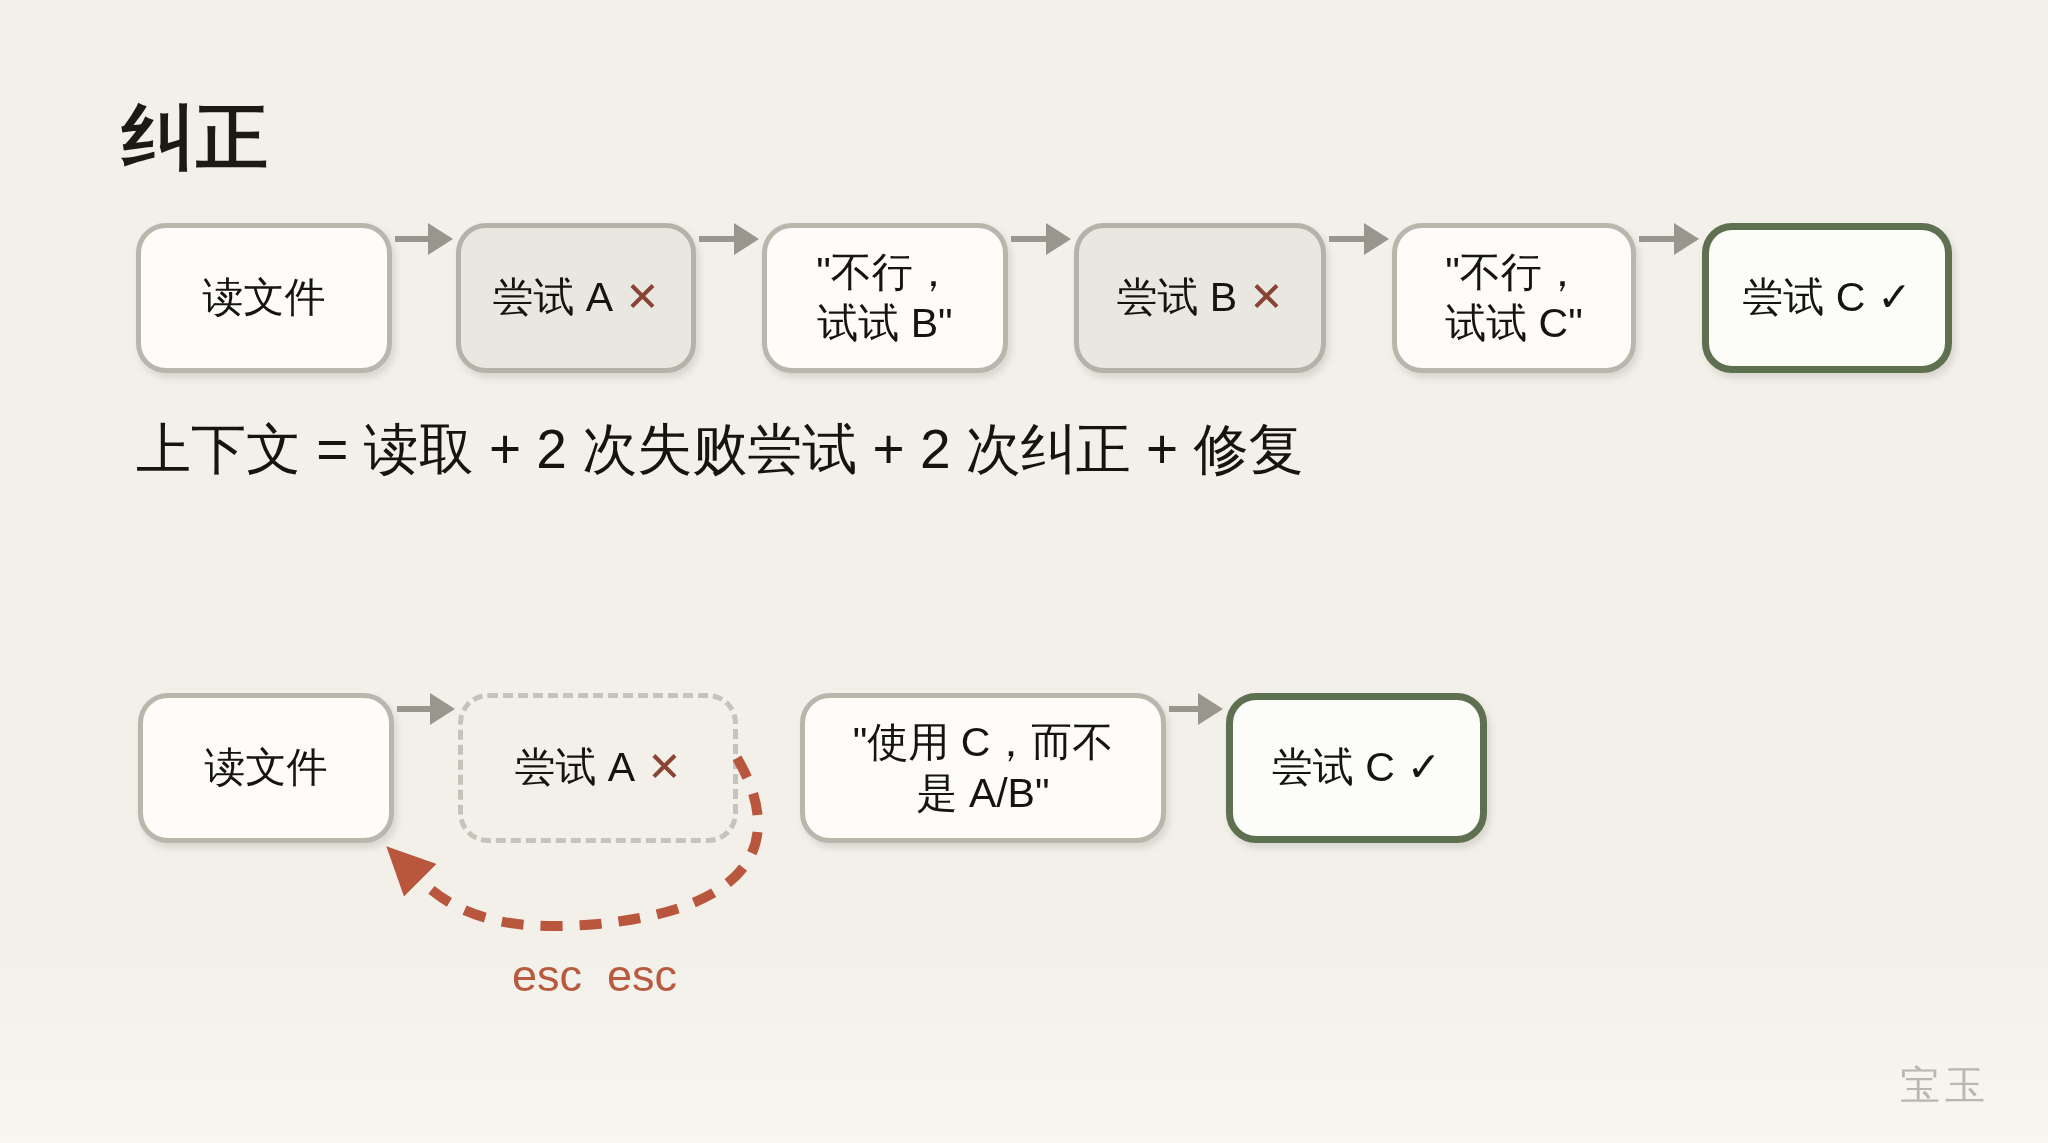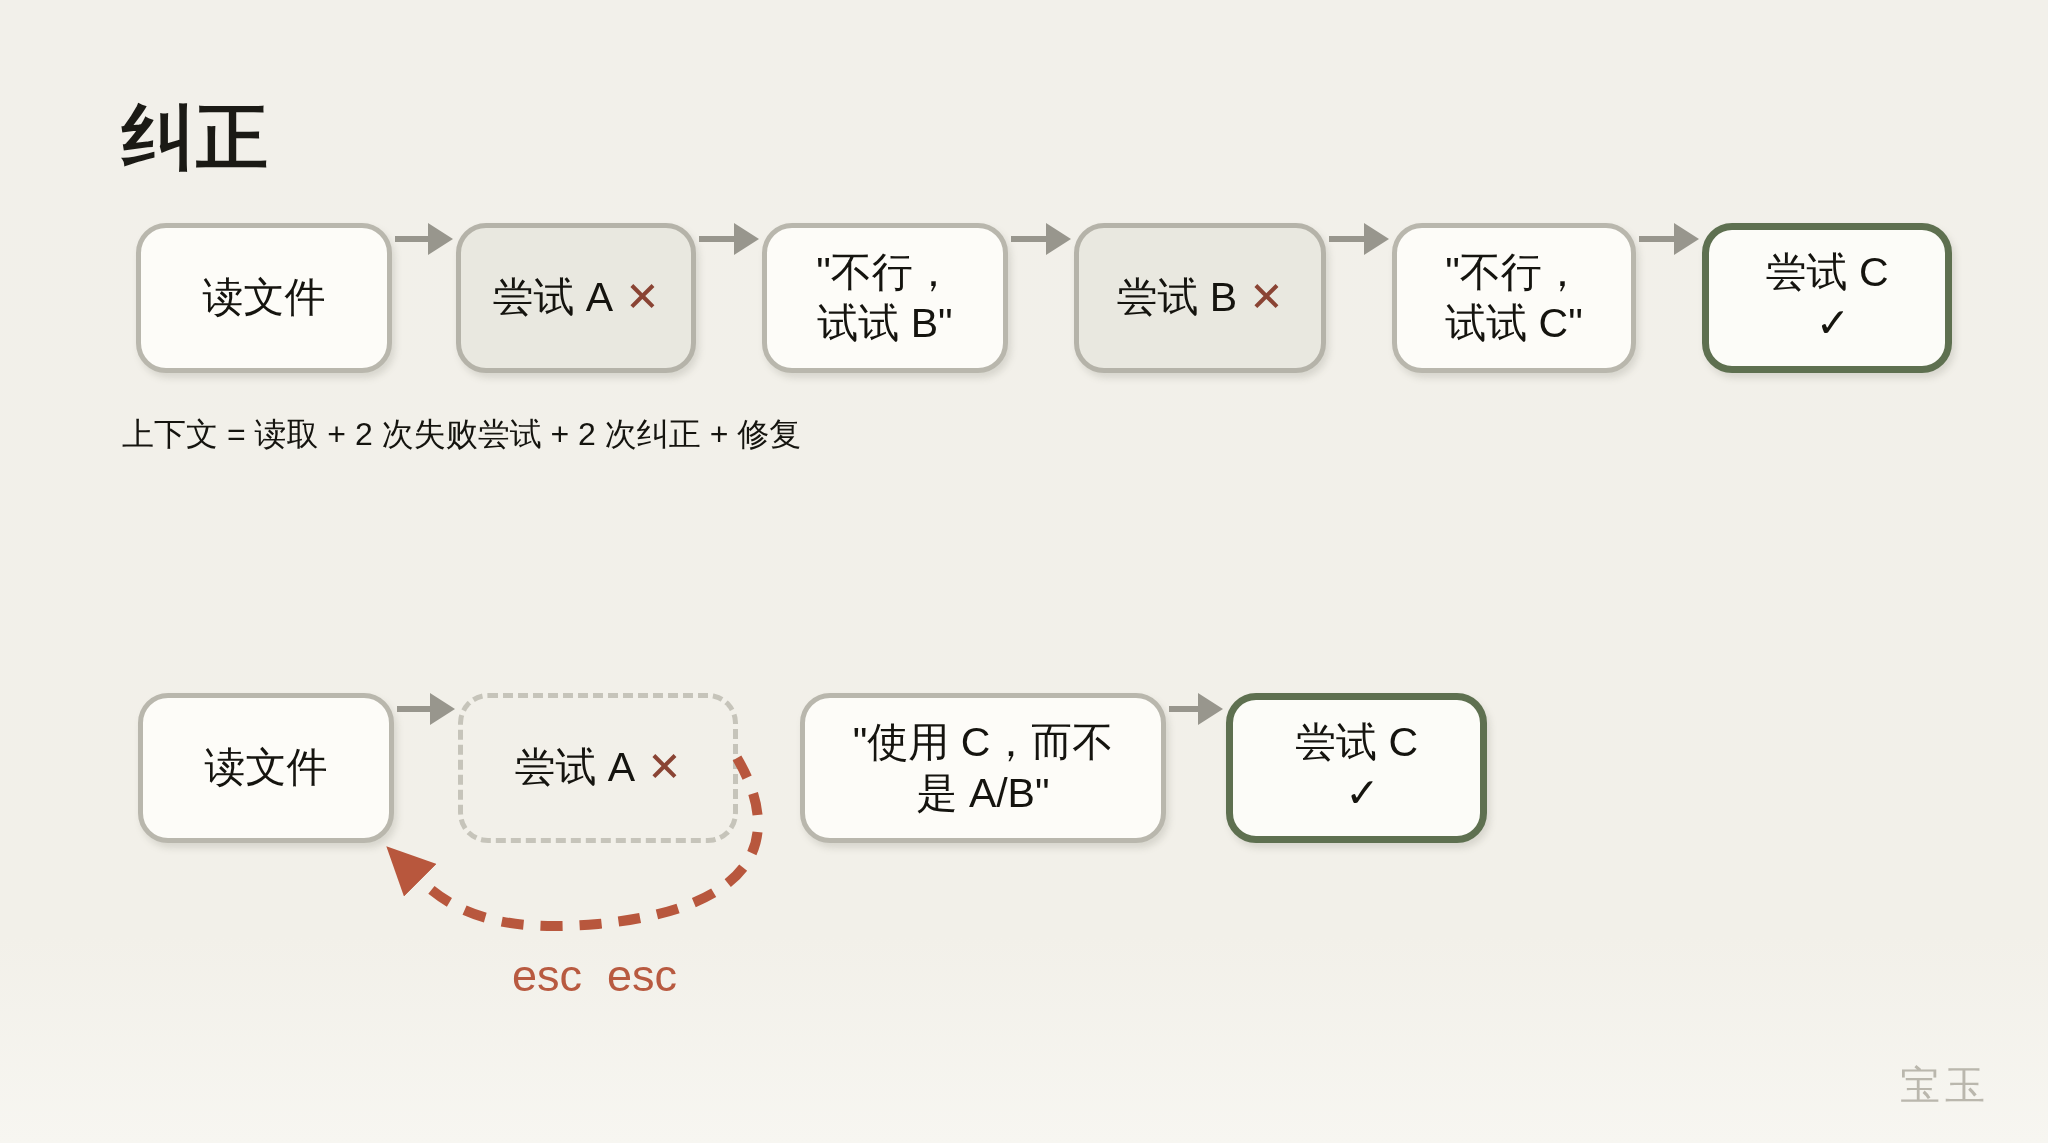--- a/index.html
+++ b/index.html
@@ -39,21 +39,21 @@
     align-items: center;
     justify-content: center;
     font-size: 41px;
     font-weight: 500;
     text-align: center;
     flex: none;
     line-height: 1.25;
   }
   .node .multiline { display: flex; flex-direction: column; }
   .node.fail { background: #e9e8e0; border-color: #b5b3a9; }
-  .node.success { border: 7px solid #5e7050; background: #fcfcf8; flex-direction: column; }
+  .node.success { border: 7px solid #5e7050; background: #fcfcf8; }
   .node.ghost {
     background: transparent;
     border: 5px dashed #c6c4ba;
     box-shadow: none;
   }
   .mark { margin-left: 12px; font-weight: 600; }
   .mark.fail-mark { color: #8a4434; }
   .mark.success-mark { color: #16150f; }
   .arrow {
     flex: none;
@@ -65,22 +65,22 @@
   .arrow .stem { flex: 1; height: 6px; background: #98968d; }
   .arrow .head {
     width: 0; height: 0; flex: none;
     border-top: 16px solid transparent;
     border-bottom: 16px solid transparent;
     border-left: 25px solid #98968d;
   }
   .spacer { flex: none; }
   .caption {
     position: absolute;
-    left: 122px;
-    font-size: 32px;
+    left: 136px;
+    font-size: 55px;
     font-weight: 500;
     color: #15140f;
     white-space: pre;
   }
   .esc-label {
     position: absolute;
     left: 512px;
     top: 950px;
     font-size: 45px;
     font-weight: 400;

